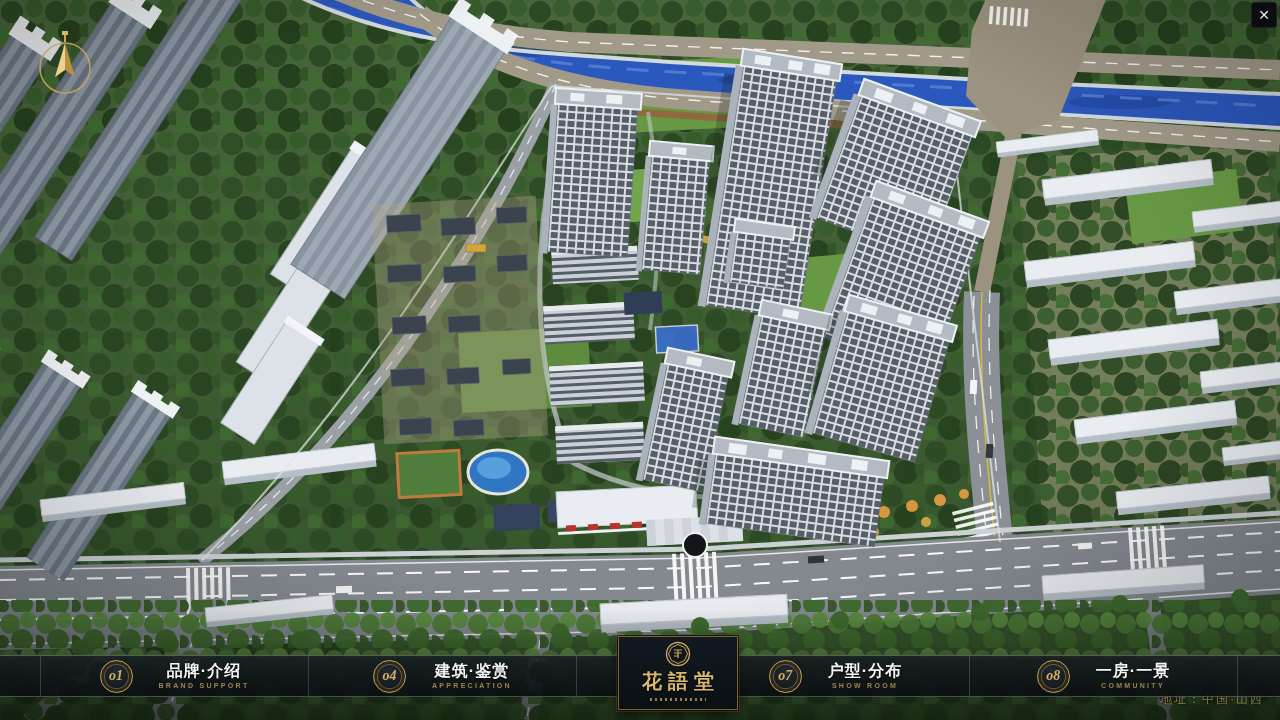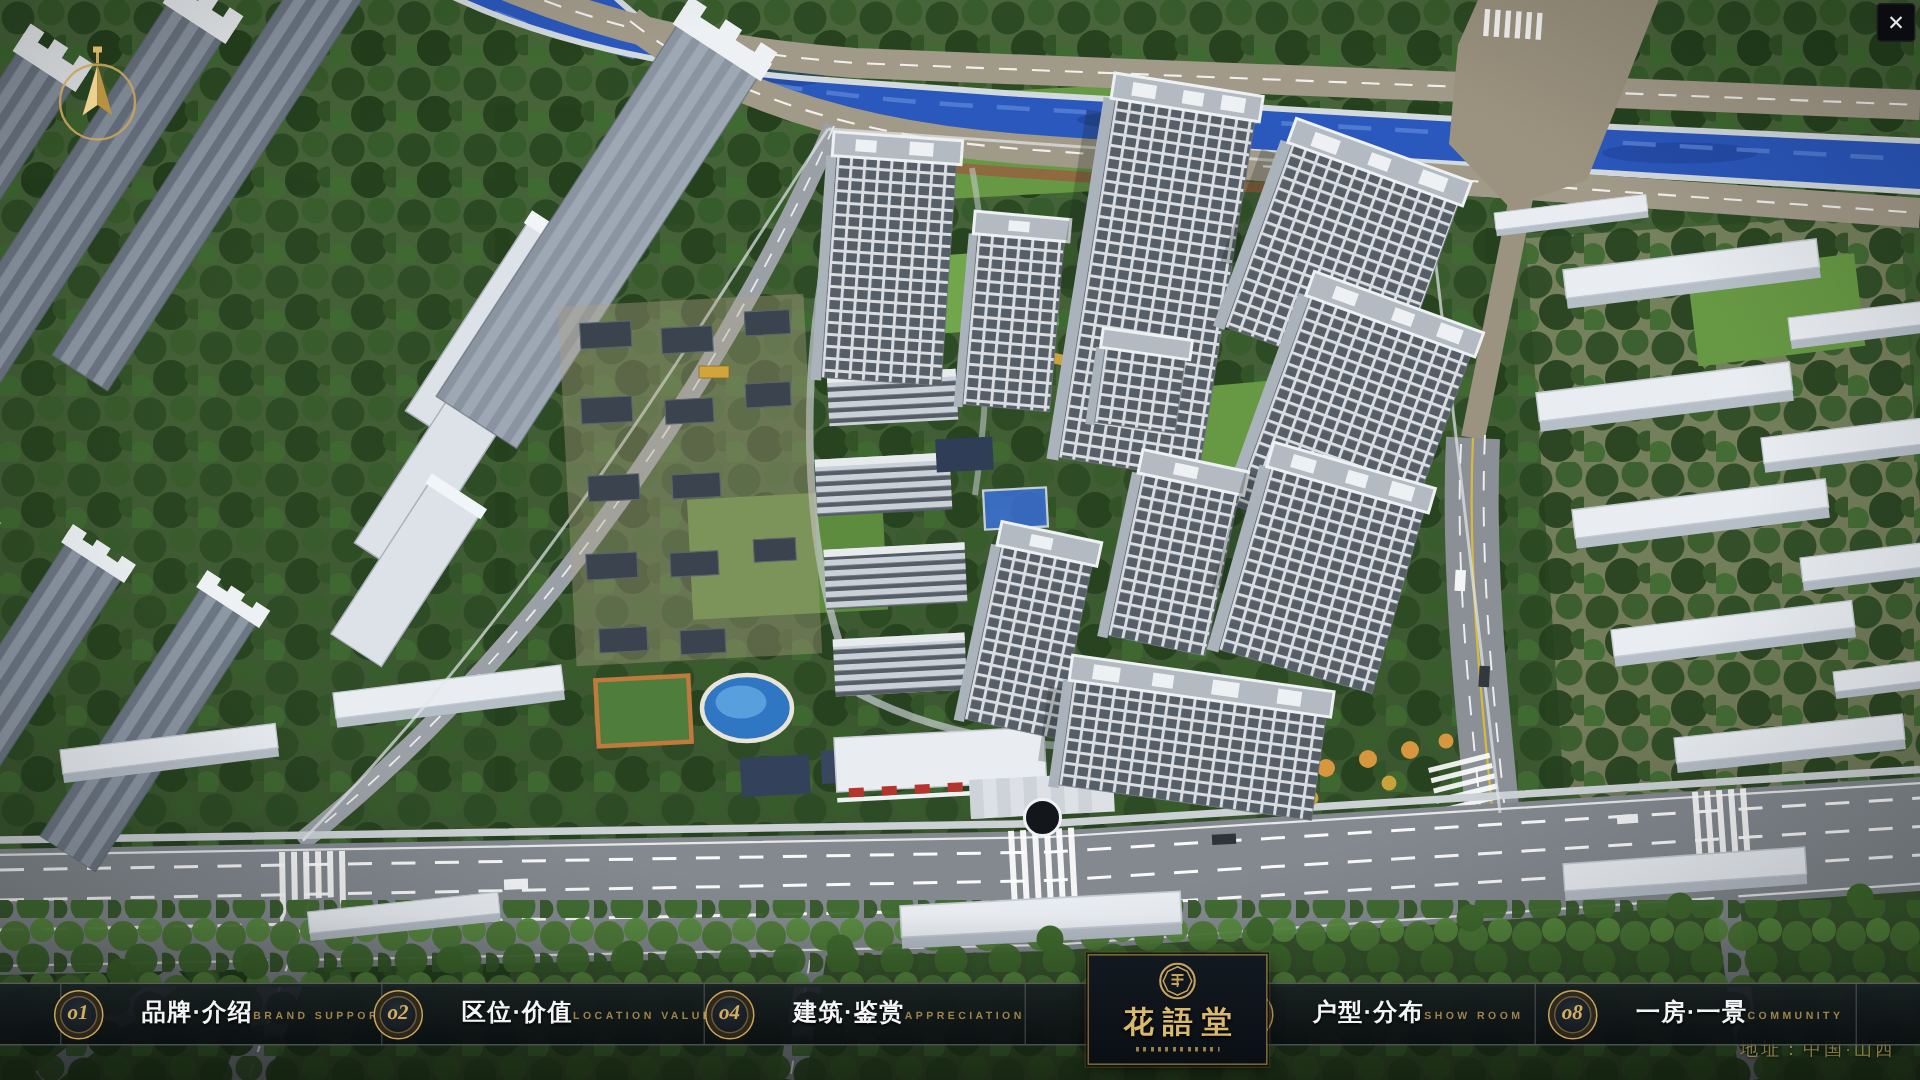--- a/index.html
+++ b/index.html
@@ -8,21 +8,21 @@
   
   .compass{position:absolute;left:36px;top:30px;width:58px;height:68px;}
   
   .close{position:absolute;top:2px;right:3px;width:26px;height:26px;background:#0a0c0f;color:#e6e6e6;border:1px solid #1c1f24;border-radius:3px;font-size:14px;line-height:24px;text-align:center;padding:0;cursor:pointer;font-family:"Liberation Sans",sans-serif;}
   
   .bar{position:absolute;left:0;right:0;bottom:23px;height:42px;display:flex;align-items:stretch;box-sizing:border-box;padding:0 42px 0 40px;background:linear-gradient(180deg,rgba(22,28,33,.85),rgba(10,14,17,.9));border-top:1px solid rgba(255,255,255,.3);border-bottom:1px solid rgba(255,255,255,.22);}
   .nav-item{flex:1;display:flex;align-items:center;justify-content:center;gap:26px;border-left:1px solid rgba(255,255,255,.17);cursor:pointer;min-width:0;}
   .nav-item.last{border-right:1px solid rgba(255,255,255,.17);text-align:center;}
   .badge{flex:0 0 auto;width:31px;height:31px;border-radius:50%;border:1px solid #c9a45c;box-shadow:inset 0 0 0 3px rgba(0,0,0,.55),inset 0 0 0 4px rgba(201,164,92,.45);background:radial-gradient(circle at 50% 38%,#232c34,#0a0f13);display:flex;align-items:center;justify-content:center;}
   .badge i{font-family:"Liberation Serif",serif;font-style:italic;font-weight:bold;font-size:14px;color:#d6ad60;}
-  .labels{display:flex;flex-direction:row;align-items:center;line-height:1;}
+  .labels{display:flex;flex-direction:column;align-items:center;line-height:1;}
   .zh{color:#f3f4f5;font-size:16px;font-weight:bold;letter-spacing:1px;white-space:nowrap;text-shadow:0 1px 2px rgba(0,0,0,.85);}
   .en{margin-top:3px;color:#9d8349;font-size:7px;letter-spacing:2.3px;font-weight:bold;white-space:nowrap;}
   .logo-slot{flex:0 0 124px;position:relative;}
   .logo-panel{position:absolute;left:1px;bottom:-14px;width:120px;height:74px;box-sizing:border-box;background:linear-gradient(180deg,#121920,#0a0f14);border:1px solid #7a6436;box-shadow:0 0 0 1px rgba(0,0,0,.65),0 0 0 2px rgba(122,100,54,.25),0 3px 10px rgba(0,0,0,.6);display:flex;flex-direction:column;align-items:center;padding-top:4px;cursor:pointer;margin-left:40px;}
   .logo-title{font-family:"Liberation Serif",serif;font-weight:bold;font-size:20px;color:#d9b96c;letter-spacing:6px;text-indent:6px;margin-top:1px;text-shadow:0 1px 2px #000;}
   .logo-sub{margin-top:3px;width:56px;height:3px;background:repeating-linear-gradient(90deg,rgba(201,164,92,.75) 0 2px,transparent 2px 5px);}
   .addr{position:absolute;right:16px;bottom:12px;font-size:12px;letter-spacing:2px;color:rgba(190,168,95,.68);text-shadow:0 1px 2px rgba(0,0,0,.7);}
 </style>
 </head>
 <body>
@@ -455,29 +455,20 @@
 <nav class="bar">
   <div class="nav-item">
     <span class="badge">
           <i>o1</i>
         </span>
     <span class="labels">
           <b class="zh">品牌·介绍</b>
           <small class="en">BRAND SUPPORT</small>
         </span>
   </div>
-  <div class="nav-item">
-    <span class="badge">
-          <i>o2</i>
-        </span>
-    <span class="labels">
-          <b class="zh">区位·价值</b>
-          <small class="en">LOCATION VALUE</small>
-        </span>
-  </div>
   <div class="nav-item last">
     <span class="badge">
           <i>o4</i>
         </span>
     <span class="labels">
           <b class="zh">建筑·鉴赏</b>
           <small class="en">APPRECIATION</small>
         </span>
   </div>
   <div class="logo-slot">

